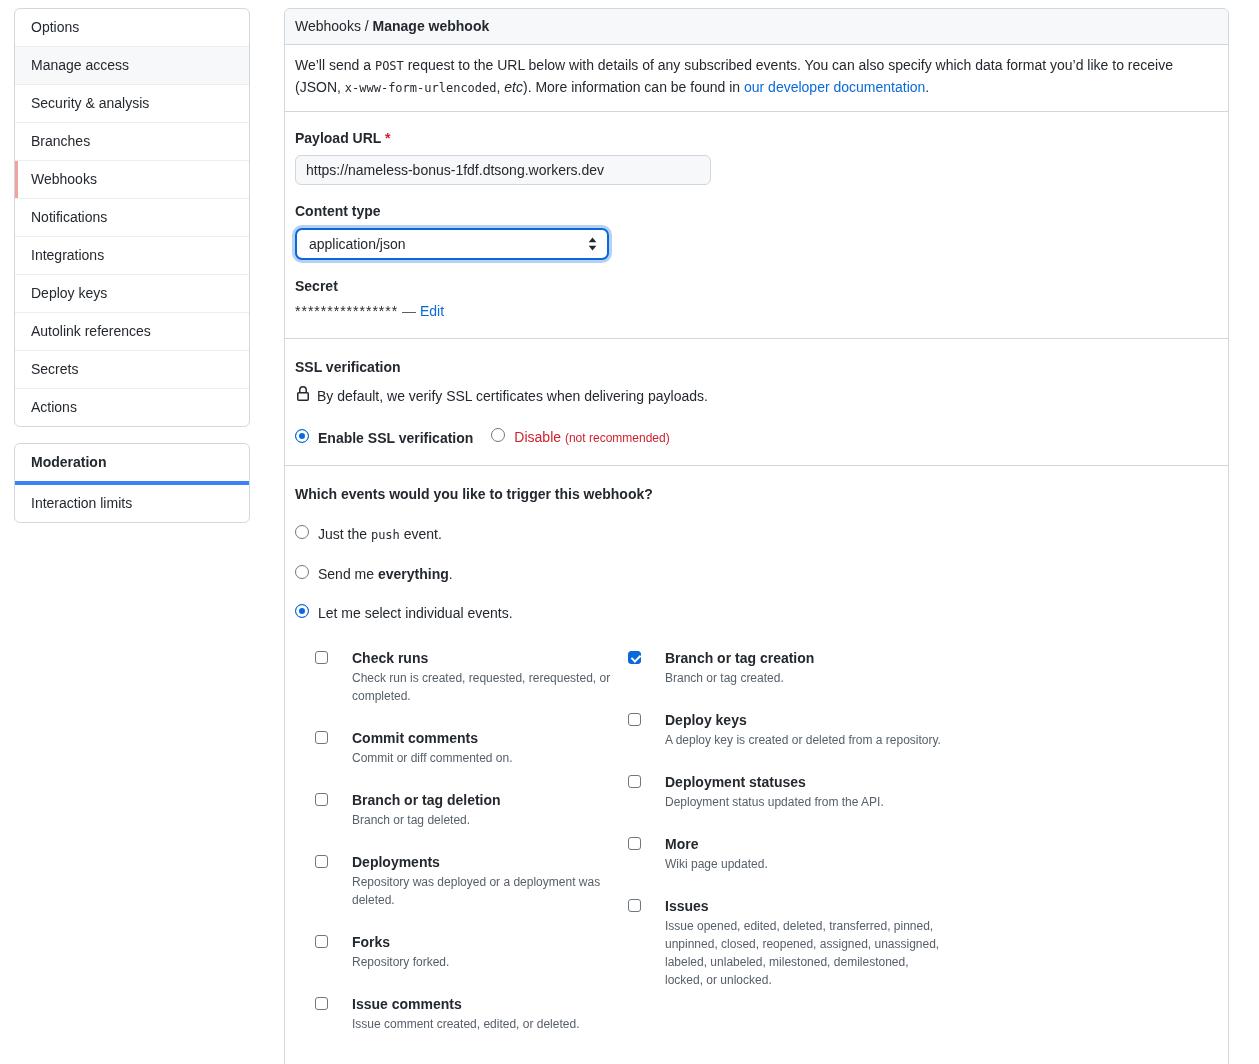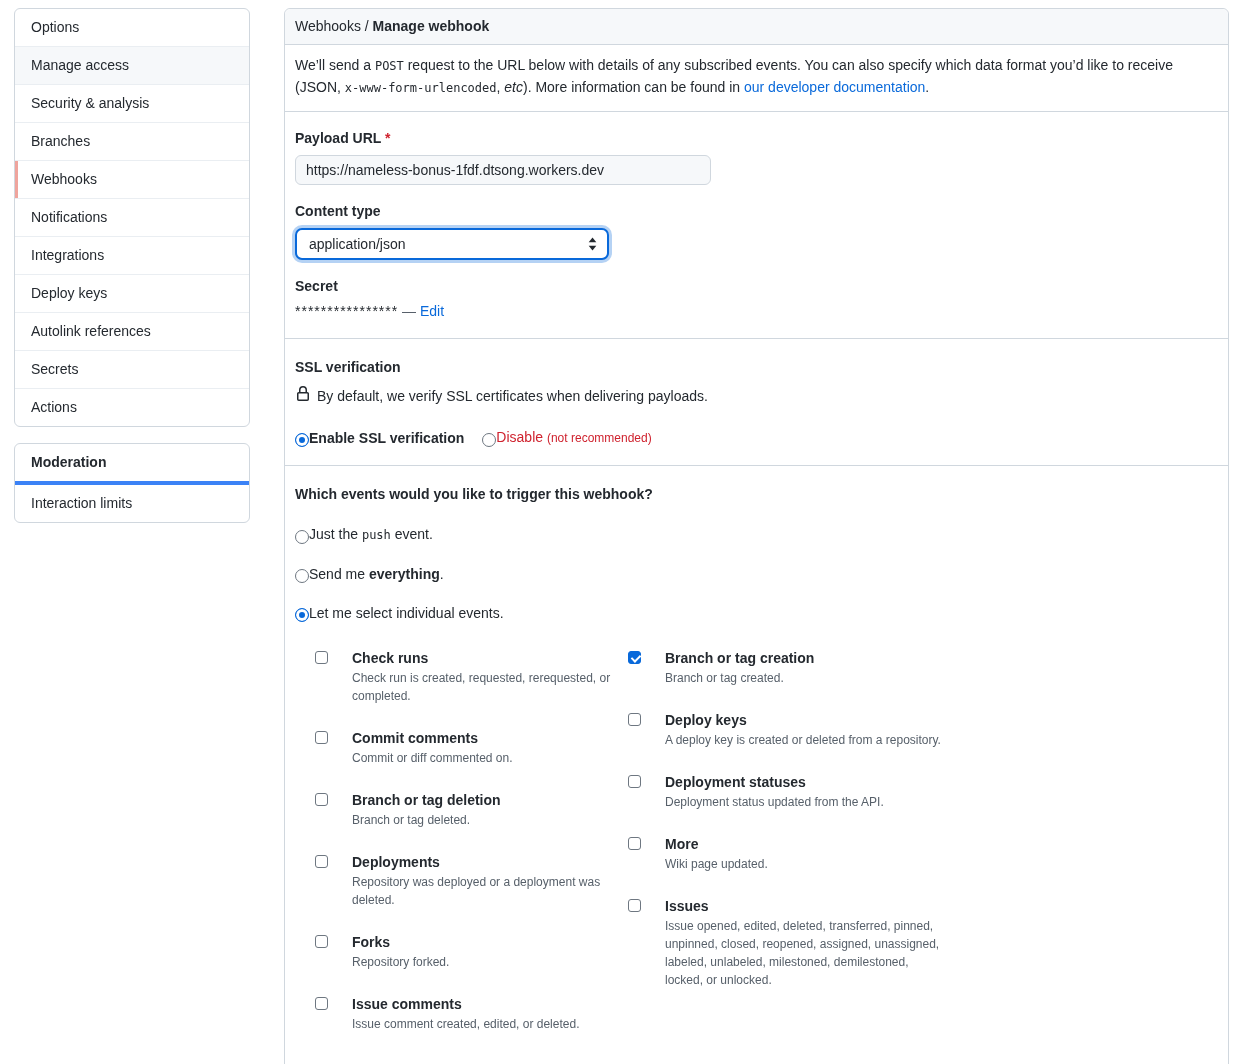--- a/index.html
+++ b/index.html
@@ -78,21 +78,21 @@
 
   .secret-row { line-height: 17px; margin-top: 2px; }
   .secret-mask { letter-spacing: 1px; color: #24292f; }
   .secret-dash { color: #57606a; }
 
   .sec-heading { font-weight: 700; margin: 16px 0 0; line-height: 20px; }
   .ssl-note { margin-top: 9px; display: flex; align-items: center; gap: 6px; color: #24292f; }
   .ssl-note svg { flex: none; }
   .ssl-radios { margin-top: 23px; display: flex; align-items: center; gap: 18px; }
 
-  .radio-row { display: flex; align-items: flex-end; gap: 0; cursor: pointer; }
+  .radio-row { display: flex; align-items: flex-start; gap: 9px; cursor: pointer; }
   .radio {
     width: 14px; height: 14px; border-radius: 50%;
     border: 1px solid #6e7781; background: #fff; flex: none;
   }
   .radio.on { border-color: #0969da; background: #0969da; box-shadow: inset 0 0 0 3px #fff; }
   .radio-text { line-height: 18px; }
   .danger { color: #cf222e; }
   .danger-note { color: #cf222e; font-size: 12px; }
 
   .events-q { font-weight: 700; margin-top: 16px; line-height: 20px; }

